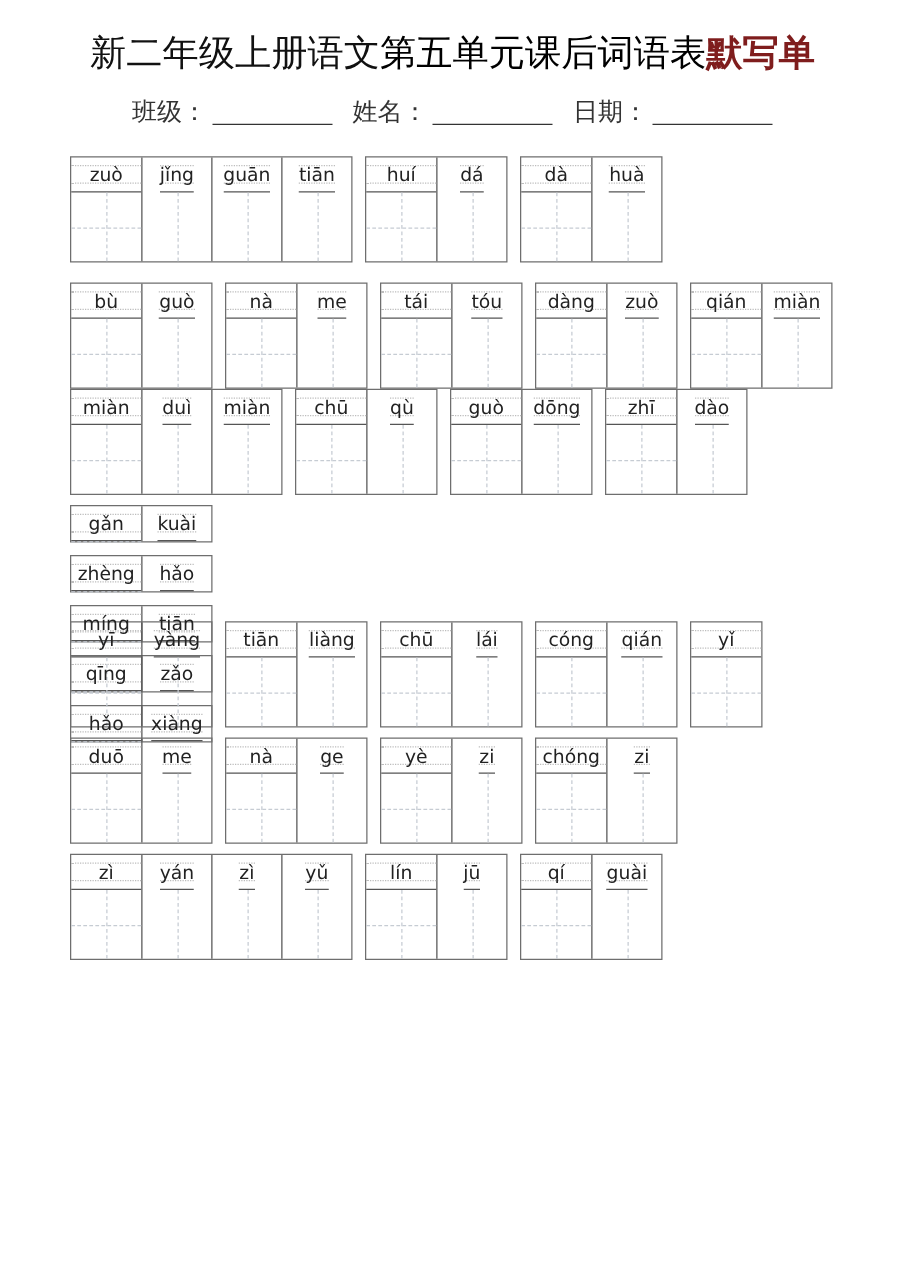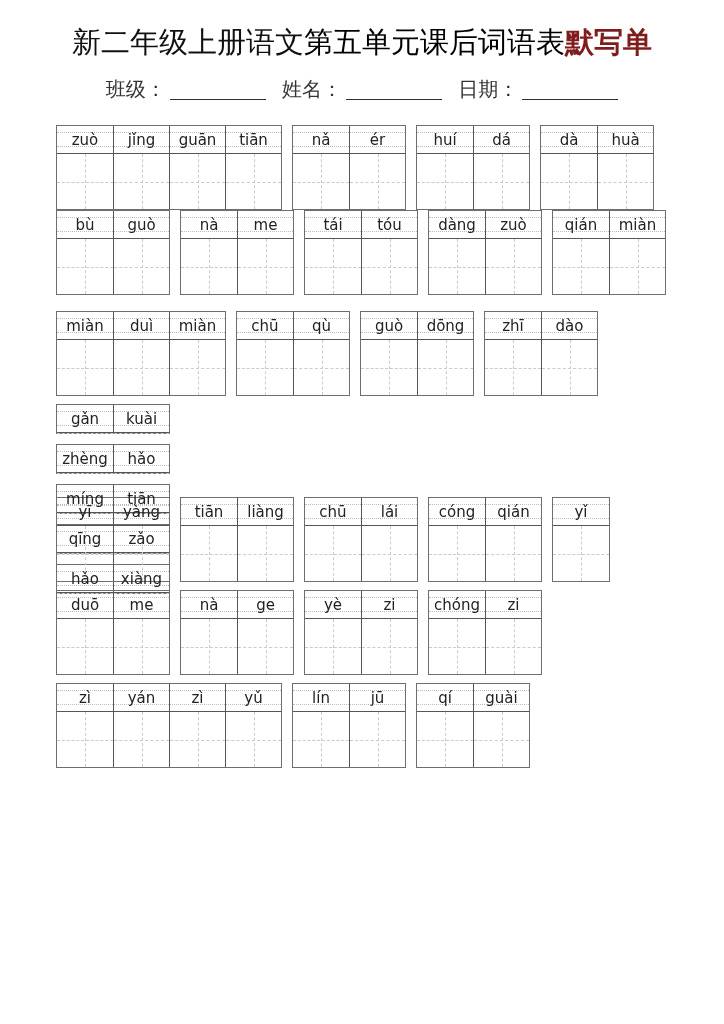--- a/index.html
+++ b/index.html
@@ -8,21 +8,21 @@
   .title .t-black { color: #111111; }
   .title .t-red { color: #000000; }
   .title .t-blue { color: #7f1d1d; font-weight: bold; }
   .info { position: absolute; top: 76px; left: 0; width: 724px; text-align: center; font-family: "DejaVu Serif", serif; font-size: 20px; color: #333; white-space: nowrap; }
   .info .field { display: inline-block; margin: 0 5px; }
   .info .label { display: inline-block; }
   .info .blank { display: inline-block; width: 96px; border-bottom: 1px solid #333; height: 18px; vertical-align: -4px; margin-left: 4px; }
   .row { position: absolute; left: 56px; height: 85px; display: flex; gap: 10px; border-radius: 31px; }
   .group { display: flex; border: 1.5px solid #6e6e6e; box-sizing: border-box; height: 85px; }
   .cell { width: 56px; display: flex; flex-direction: column; box-sizing: border-box; }
-  .cell + .cell { border-left: 1.5px solid #555; }
+  .cell + .cell { border-left: 1.5px solid #555; align-items: center; }
   .pinyin { height: 28px; box-sizing: border-box; border-bottom: 1.5px solid #555; position: relative; display: flex; align-items: center; justify-content: center; font-family: "DejaVu Sans", sans-serif; font-size: 15px; color: #222; }
   .pinyin::before { content: ""; position: absolute; left: 0; right: 0; top: 6px; border-top: 1px dotted #bdbdbd; }
   .pinyin::after { content: ""; position: absolute; left: 0; right: 0; top: 20px; border-top: 1px dotted #bdbdbd; }
   .pinyin span { position: relative; z-index: 1; background: transparent; }
   .hanzi { flex: 1; position: relative; }
   .hanzi::before { content: ""; position: absolute; left: 50%; top: 0; bottom: 0; border-left: 1px dashed #c6ccd3; }
   .hanzi::after { content: ""; position: absolute; top: 50%; left: 0; right: 0; border-top: 1px dashed #c6ccd3; }
 </style>
 </head>
 <body>
@@ -61,34 +61,20 @@
         <div class="cell">
           <div class="pinyin">
             <span>tiān</span>
           </div>
           <div class="hanzi"></div>
         </div>
       </div>
       <div class="group">
         <div class="cell">
           <div class="pinyin">
-            <span>nǎ</span>
-          </div>
-          <div class="hanzi"></div>
-        </div>
-        <div class="cell">
-          <div class="pinyin">
-            <span>ér</span>
-          </div>
-          <div class="hanzi"></div>
-        </div>
-      </div>
-      <div class="group">
-        <div class="cell">
-          <div class="pinyin">
             <span>huí</span>
           </div>
           <div class="hanzi"></div>
         </div>
         <div class="cell">
           <div class="pinyin">
             <span>dá</span>
           </div>
           <div class="hanzi"></div>
         </div>
@@ -101,21 +87,21 @@
           <div class="hanzi"></div>
         </div>
         <div class="cell">
           <div class="pinyin">
             <span>huà</span>
           </div>
           <div class="hanzi"></div>
         </div>
       </div>
     </div>
-    <div class="row" style="top: 210px;">
+    <div class="row" style="top: 226px;">
       <div class="group">
         <div class="cell">
           <div class="pinyin">
             <span>bù</span>
           </div>
           <div class="hanzi"></div>
         </div>
         <div class="cell">
           <div class="pinyin">
             <span>guò</span>

